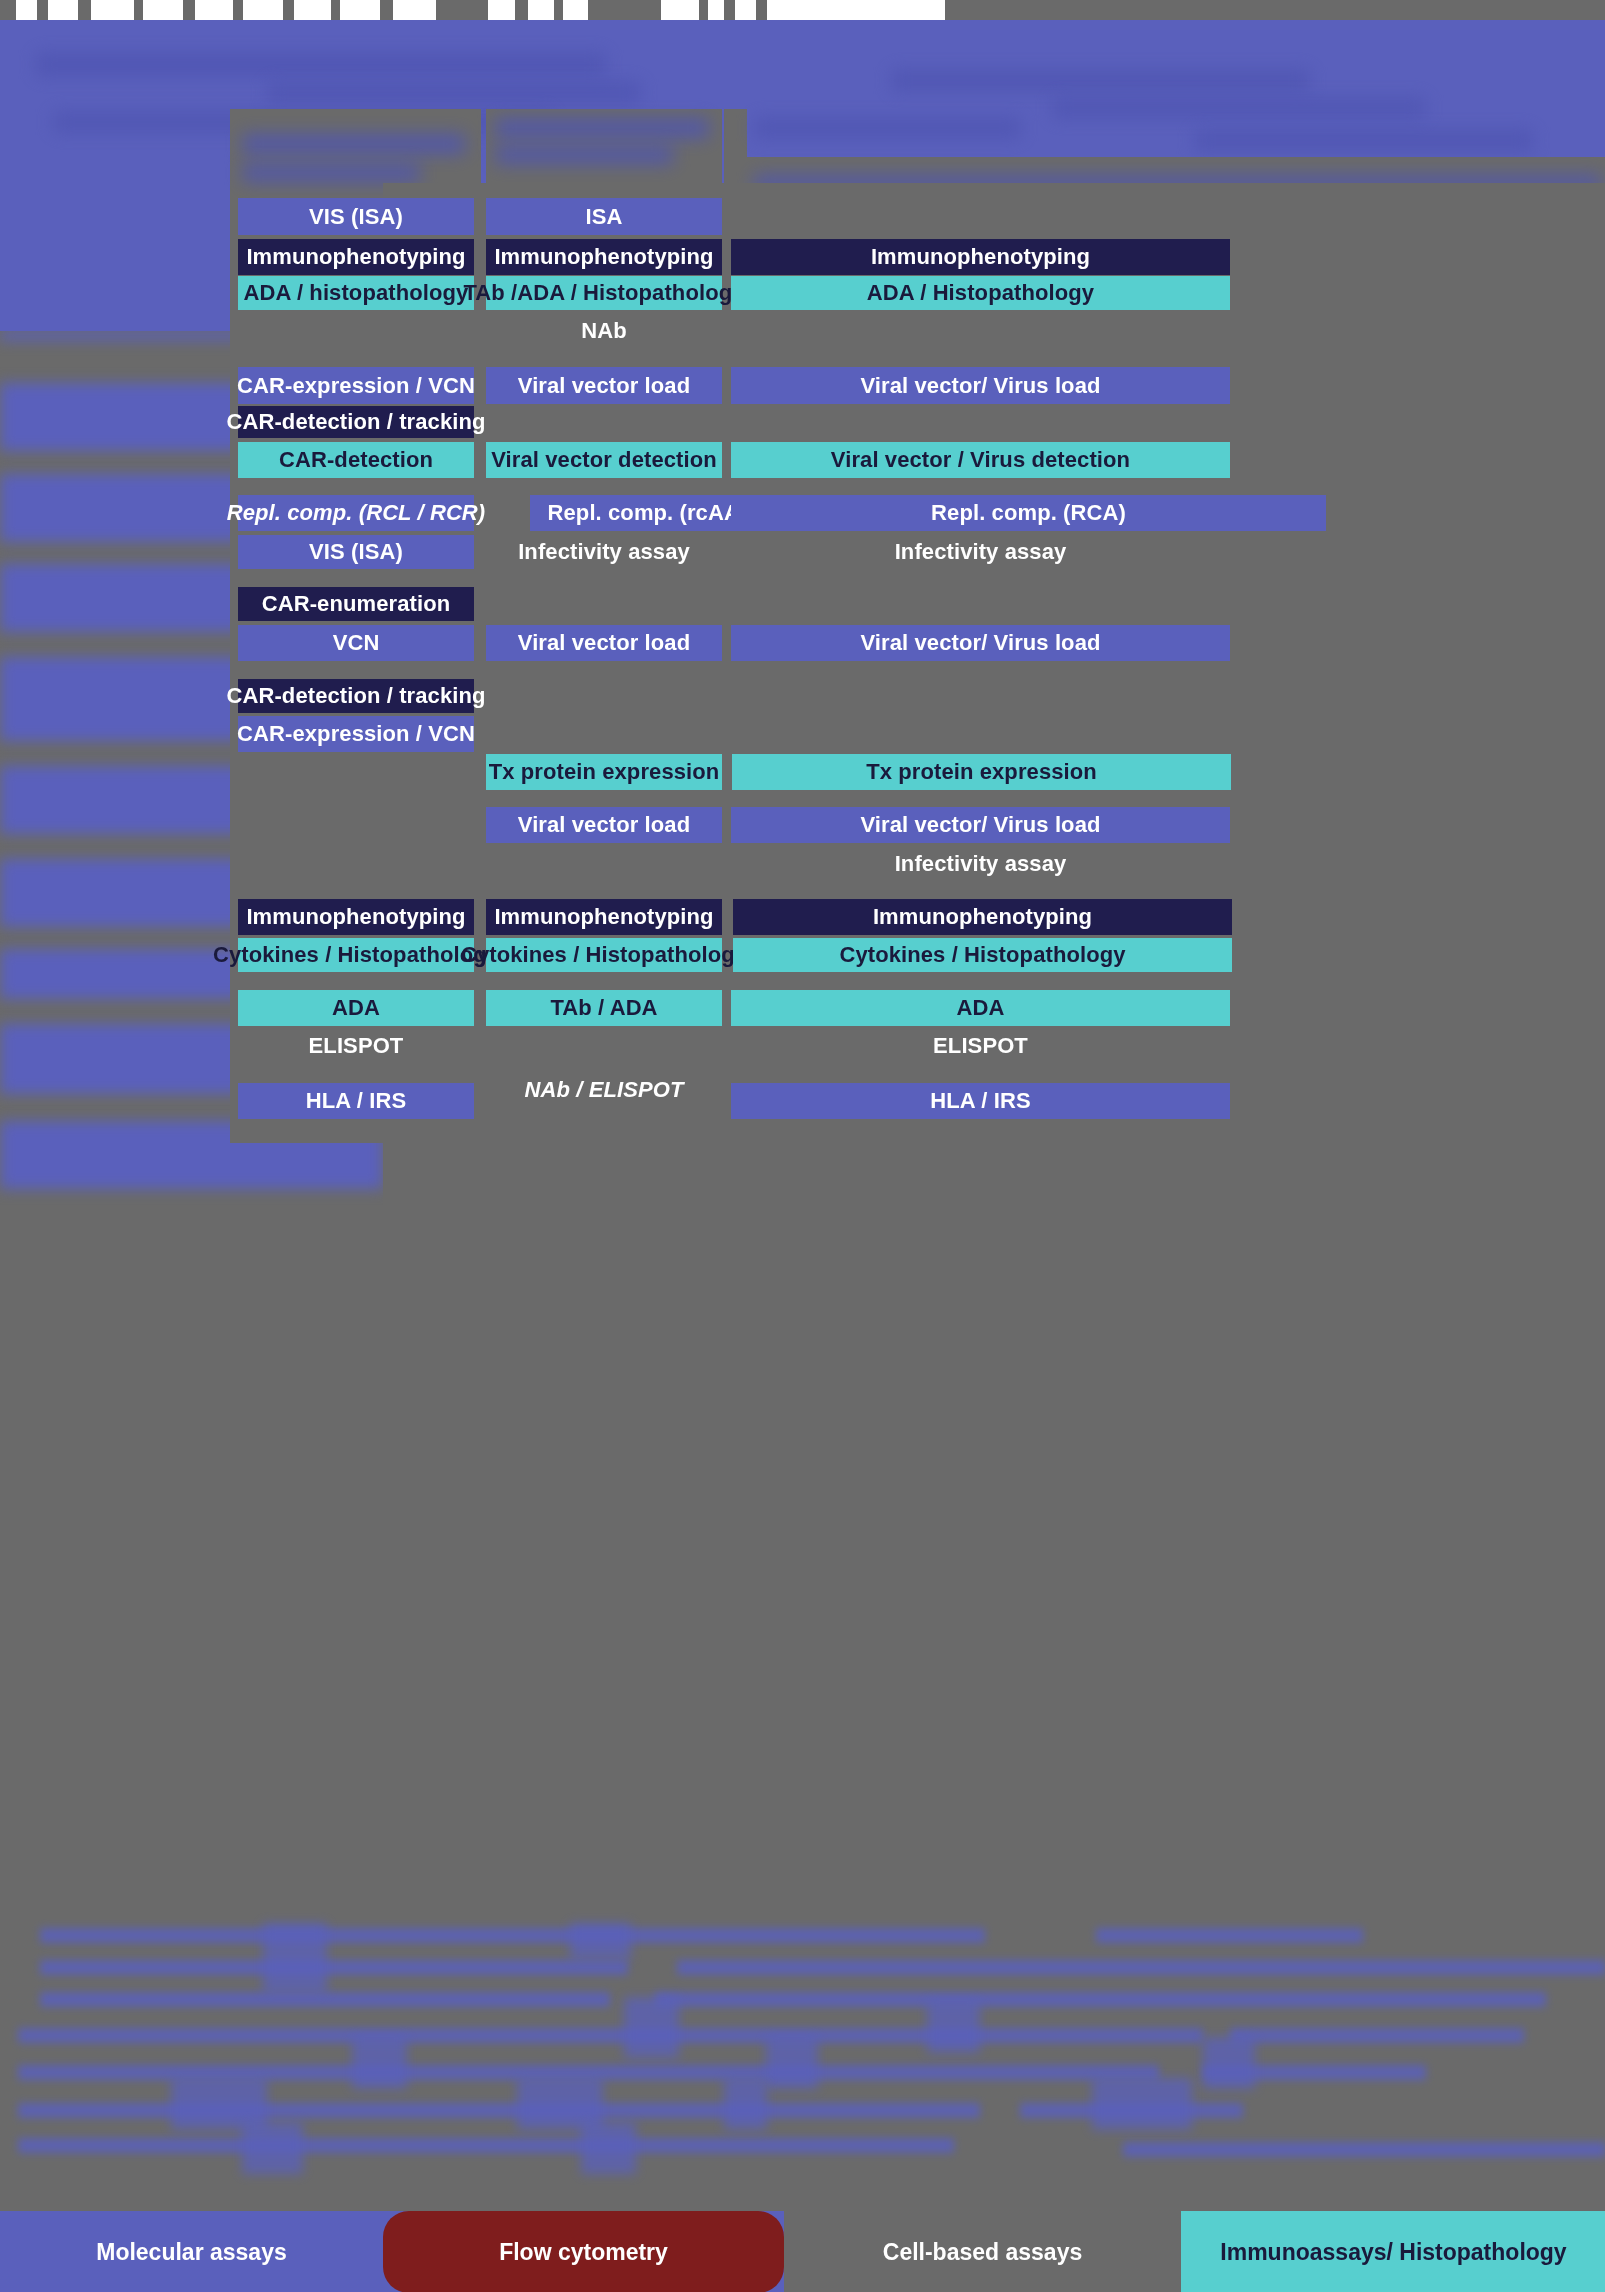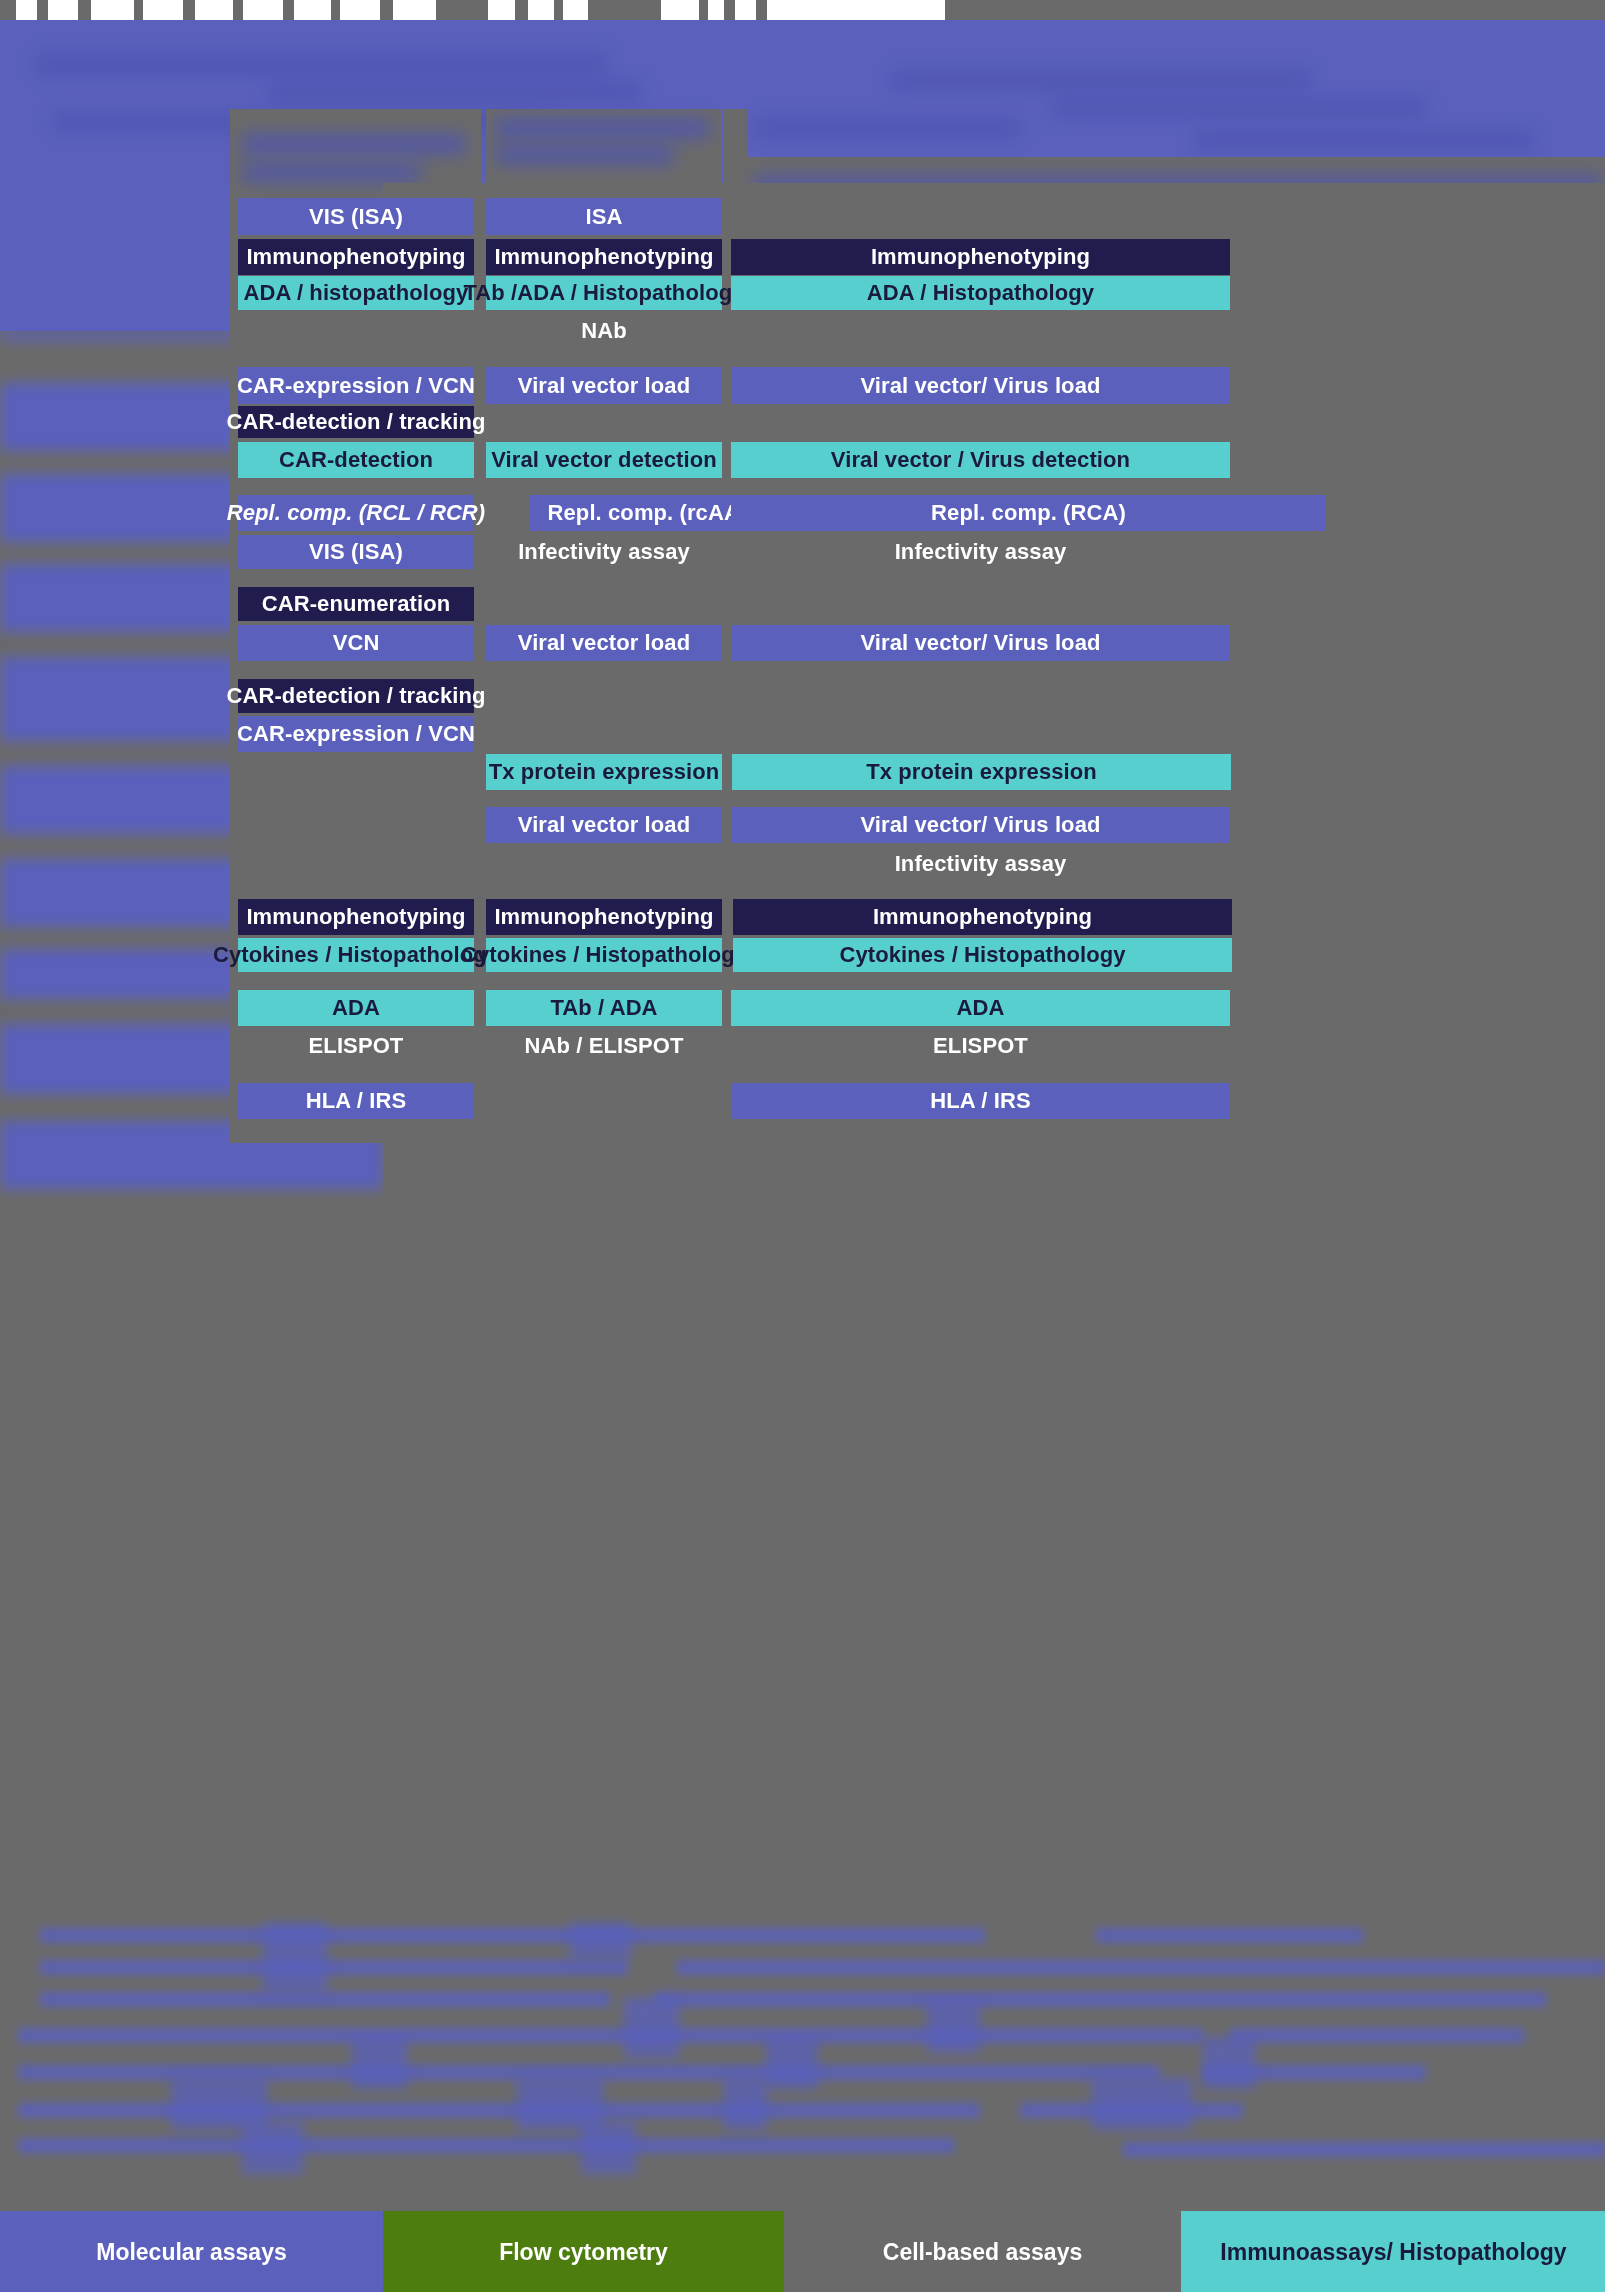--- a/index.html
+++ b/index.html
@@ -119,21 +119,21 @@
   .legend-item {
     display: flex;
     align-items: center;
     justify-content: center;
     font-size: 23px;
     font-weight: 700;
     color: #ffffff;
     white-space: nowrap;
   }
   .legend-item.molecular  { background: #5a60bc; color: #ffffff; width: 383px; }
-  .legend-item.flow       { background: #4d7c0f; color: #ffffff; width: 401px; }
+  .legend-item.flow       { background: #7f1d1d; color: #ffffff; width: 401px; border-radius: 26px; }
   .legend-item.cellbased  { background: #6a6a6a; color: #ffffff; width: 397px; }
   .legend-item.immuno     { background: #57cfcf; color: #1a1a3c; width: 425px; }
 
   
   #caption {
     position: absolute;
     left: 0; top: 1903px;
     width: 1606px; height: 308px;
     background: #6a6a6a;
     overflow: hidden;
@@ -270,21 +270,21 @@
 
   <div class="chip immuno" style="left:238px; top:938px; width:236px; height:34px;">Cytokines / Histopathology</div>
   <div class="chip immuno" style="left:486px; top:938px; width:236px; height:34px;">Cytokines / Histopathology</div>
   <div class="chip immuno" style="left:733px; top:938px; width:499px; height:34px;">Cytokines / Histopathology</div>
 
   <div class="chip immuno" style="left:238px; top:990px; width:236px; height:36px;">ADA</div>
   <div class="chip immuno" style="left:486px; top:990px; width:236px; height:36px;">TAb / ADA</div>
   <div class="chip immuno" style="left:731px; top:990px; width:499px; height:36px;">ADA</div>
 
   <div class="chip cellbased" style="left:238px; top:1029px; width:236px; height:34px;">ELISPOT</div>
-  <div class="chip cellbased" style="left:486px; top:1029px; width:236px; height:34px;">NAb / ELISPOT</div>
+  <div class="chip cellbased" style="left:486px; top:1073px; width:236px; height:34px;font-style:italic;">NAb / ELISPOT</div>
   <div class="chip cellbased" style="left:731px; top:1029px; width:499px; height:34px;">ELISPOT</div>
 
   <div class="chip molecular" style="left:238px; top:1083px; width:236px; height:36px;">HLA / IRS</div>
   <div class="chip molecular" style="left:731px; top:1083px; width:499px; height:36px;">HLA / IRS</div>
 
   <div id="caption">
     <div class="cap-line" style="left:40px;  top:25px;  width:945px;"></div>
     <div class="cap-line" style="left:1096px;top:25px;  width:267px;"></div>
     <div class="cap-line" style="left:40px;  top:57px;  width:588px;"></div>
     <div class="cap-line" style="left:677px; top:57px;  width:929px;"></div>

